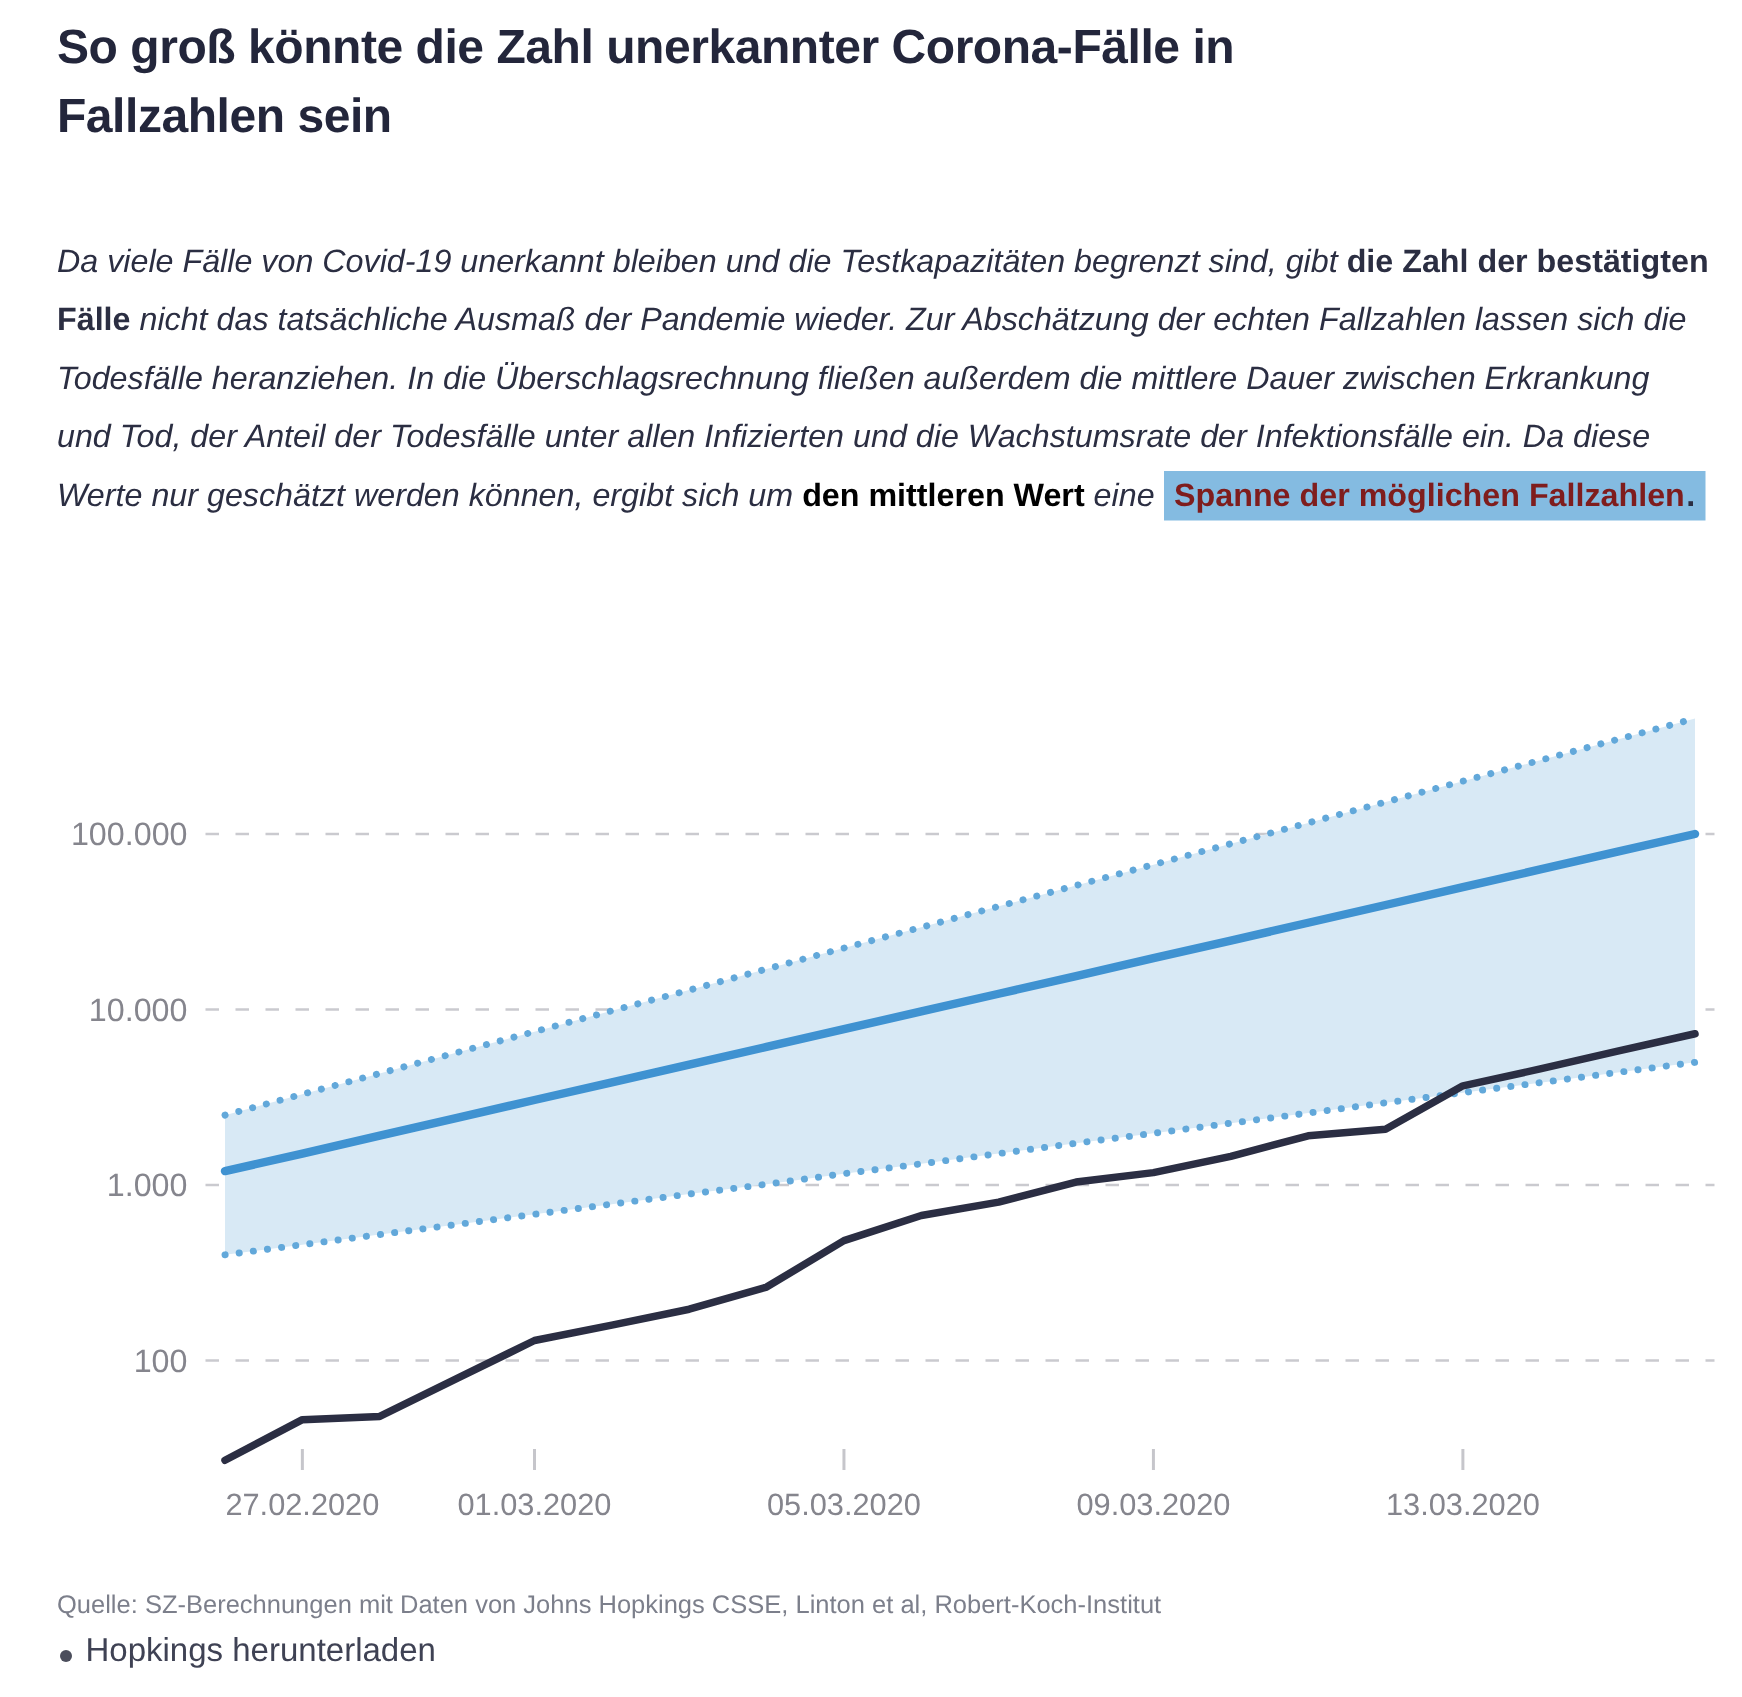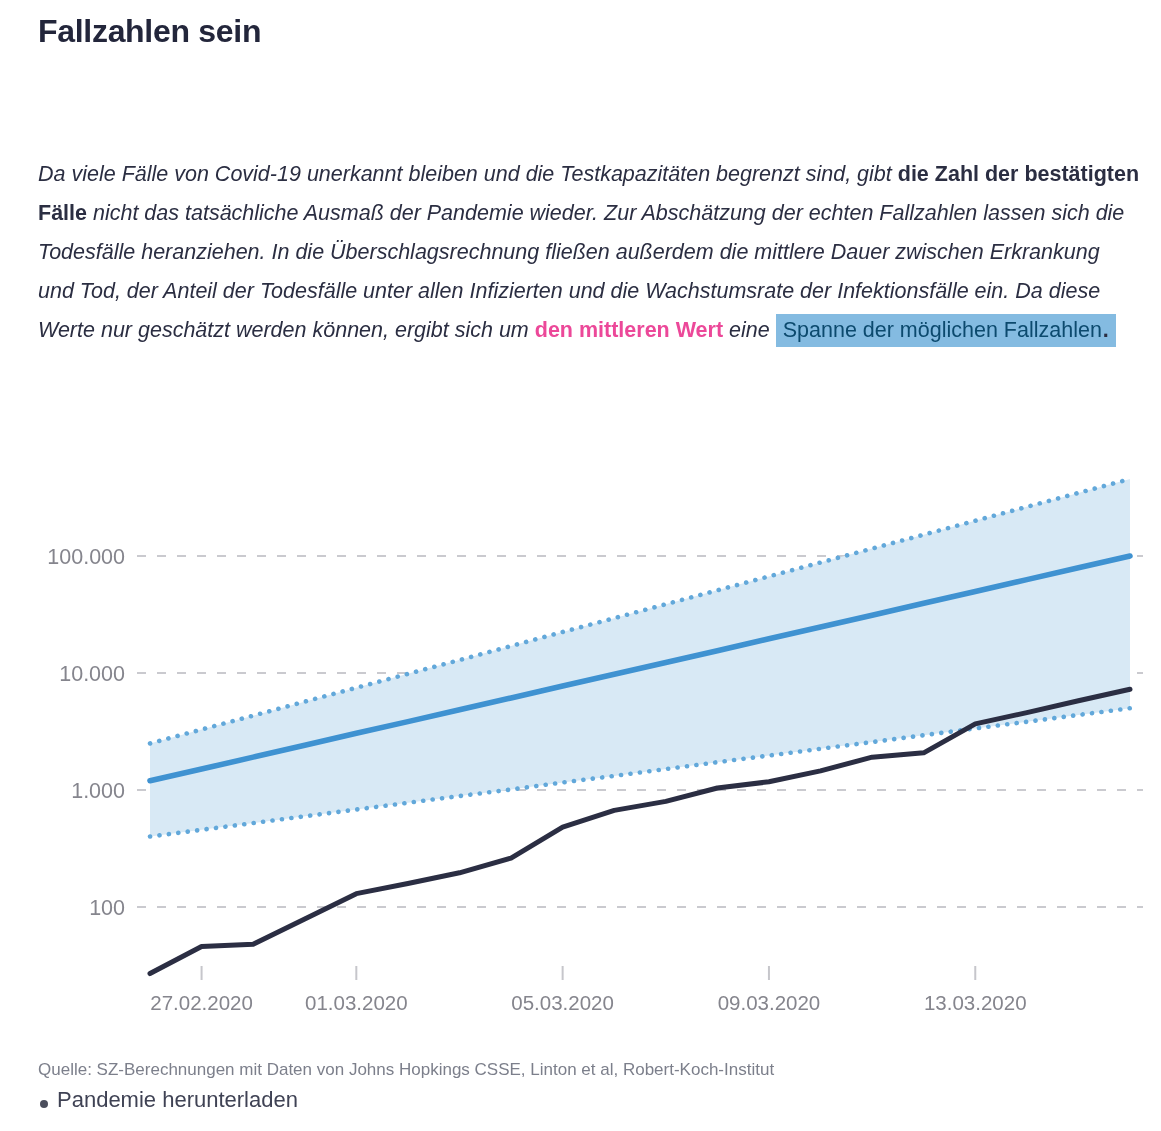--- a/index.html
+++ b/index.html
@@ -12,22 +12,22 @@
     font-size:32px;line-height:46px;font-weight:700;letter-spacing:-0.3px;
     color:#23263b;
   }
   .title div{white-space:nowrap;}
   .intro{
     position:absolute;left:38px;top:155px;width:1102px;
     font-size:21.5px;line-height:39px;color:#2b2e42;
   }
   .seg-normal{font-weight:400;font-style:italic;}
   .seg-bold{font-weight:700;}
-  .seg-accent_bold{font-weight:700;color:#ec4899;}
-  .seg-highlight_bold{font-weight:400;color:#0c4a6e;background:#84bbe1;padding:4px 1px 5px 7px;}
+  .seg-accent_bold{font-weight:700;color:#000000;}
+  .seg-highlight_bold{font-weight:700;color:#7f1d1d;background:#84bbe1;padding:4px 1px 5px 7px;}
   .seg-highlight_dark{font-weight:700;color:#2b2e42;background:#84bbe1;padding:4px 7px 5px 0;}
   .chart-svg{position:absolute;left:0;top:0;width:1161px;height:1131px;}
   .chart-svg text{font-family:"Liberation Sans",sans-serif;}
   .source{
     position:absolute;left:38px;top:1057px;width:1100px;
     font-size:17px;line-height:26px;color:#7c7f8b;font-weight:400;
   }
   .download{
     position:absolute;left:40px;top:1087px;
     display:flex;align-items:center;cursor:pointer;
@@ -41,20 +41,21 @@
     padding-bottom:6px;border-bottom:2.5px solid #41445
 4;
   }
 </style>
 </head>
 <body>
 
 <div class="page">
 
   <h1 class="title" style="margin:0;">
+    <div>So groß könnte die Zahl unerkannter Corona-Fälle in</div>
     <div>Fallzahlen sein</div>
   </h1>
 
   <p class="intro" style="margin:0;"><span class="seg-normal">Da viele Fälle von Covid-19 unerkannt bleiben und die Testkapazitäten begrenzt sind, gibt </span><span class="seg-bold">die Zahl der bestätigten Fälle</span><span class="seg-normal"> nicht das tatsächliche Ausmaß der Pandemie wieder. Zur Abschätzung der echten Fallzahlen lassen sich die Todesfälle heranziehen. In die Überschlagsrechnung fließen außerdem die mittlere Dauer zwischen Erkrankung und Tod, der Anteil der Todesfälle unter allen Infizierten und die Wachstumsrate der Infektionsfälle ein. Da diese Werte nur geschätzt werden können, ergibt sich um </span><span class="seg-accent_bold">den mittleren Wert</span><span class="seg-normal"> eine </span><span class="seg-highlight_bold">Spanne der möglichen Fallzahlen</span><span class="seg-highlight_dark">.</span></p>
 
   <svg class="chart-svg" viewBox="0 0 1161 1131" xmlns="http://www.w3.org/2000/svg">
       <line x1="137" y1="556" x2="1143" y2="556" stroke="#cacacf" stroke-width="1.8" stroke-dasharray="9 11"></line>
       <text x="125" y="563.5" text-anchor="end" font-size="21.5" fill="#85858d">100.000</text>
       <line x1="137" y1="673" x2="1143" y2="673" stroke="#cacacf" stroke-width="1.8" stroke-dasharray="9 11"></line>
       <text x="125" y="680.5" text-anchor="end" font-size="21.5" fill="#85858d">10.000</text>
@@ -76,16 +77,16 @@
       <line x1="768.9473684210526" y1="966" x2="768.9473684210526" y2="980" stroke="#c6c6cb" stroke-width="2"></line>
       <text x="768.9473684210526" y="1010" text-anchor="middle" font-size="20.5" fill="#85858d">09.03.2020</text>
       <line x1="975.2631578947369" y1="966" x2="975.2631578947369" y2="980" stroke="#c6c6cb" stroke-width="2"></line>
       <text x="975.2631578947369" y="1010" text-anchor="middle" font-size="20.5" fill="#85858d">13.03.2020</text>
     </svg>
 
   <div class="source">Quelle: SZ-Berechnungen mit Daten von Johns Hopkings CSSE, Linton et al, Robert-Koch-Institut</div>
 
   <div class="download">
     <span class="bullet"></span>
-    <span class="download-label">Pandemie herunterladen</span>
+    <span class="download-label">Hopkings herunterladen</span>
   </div>
 
 </div>
 
 </body></html>

